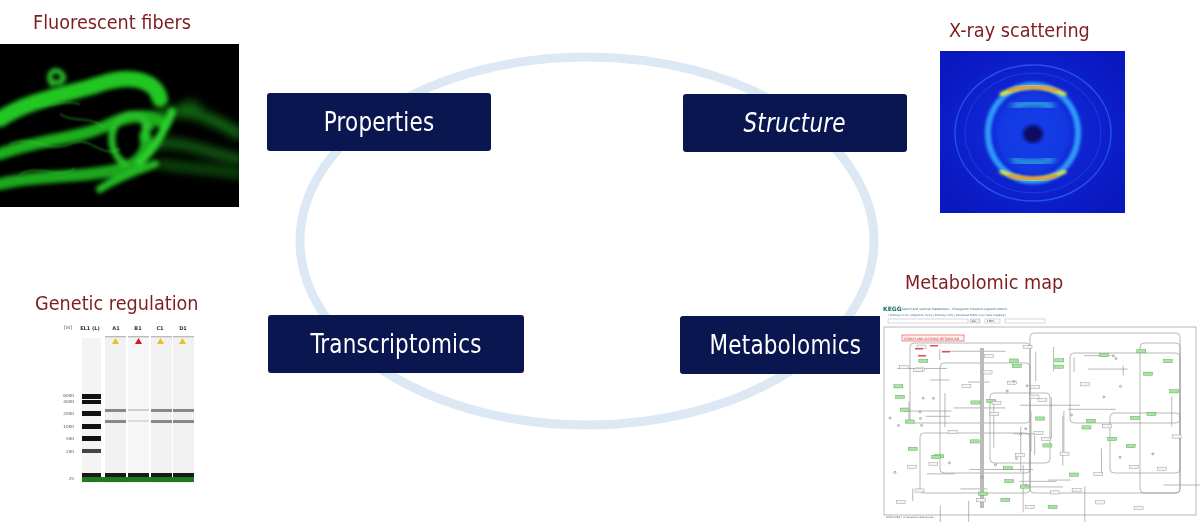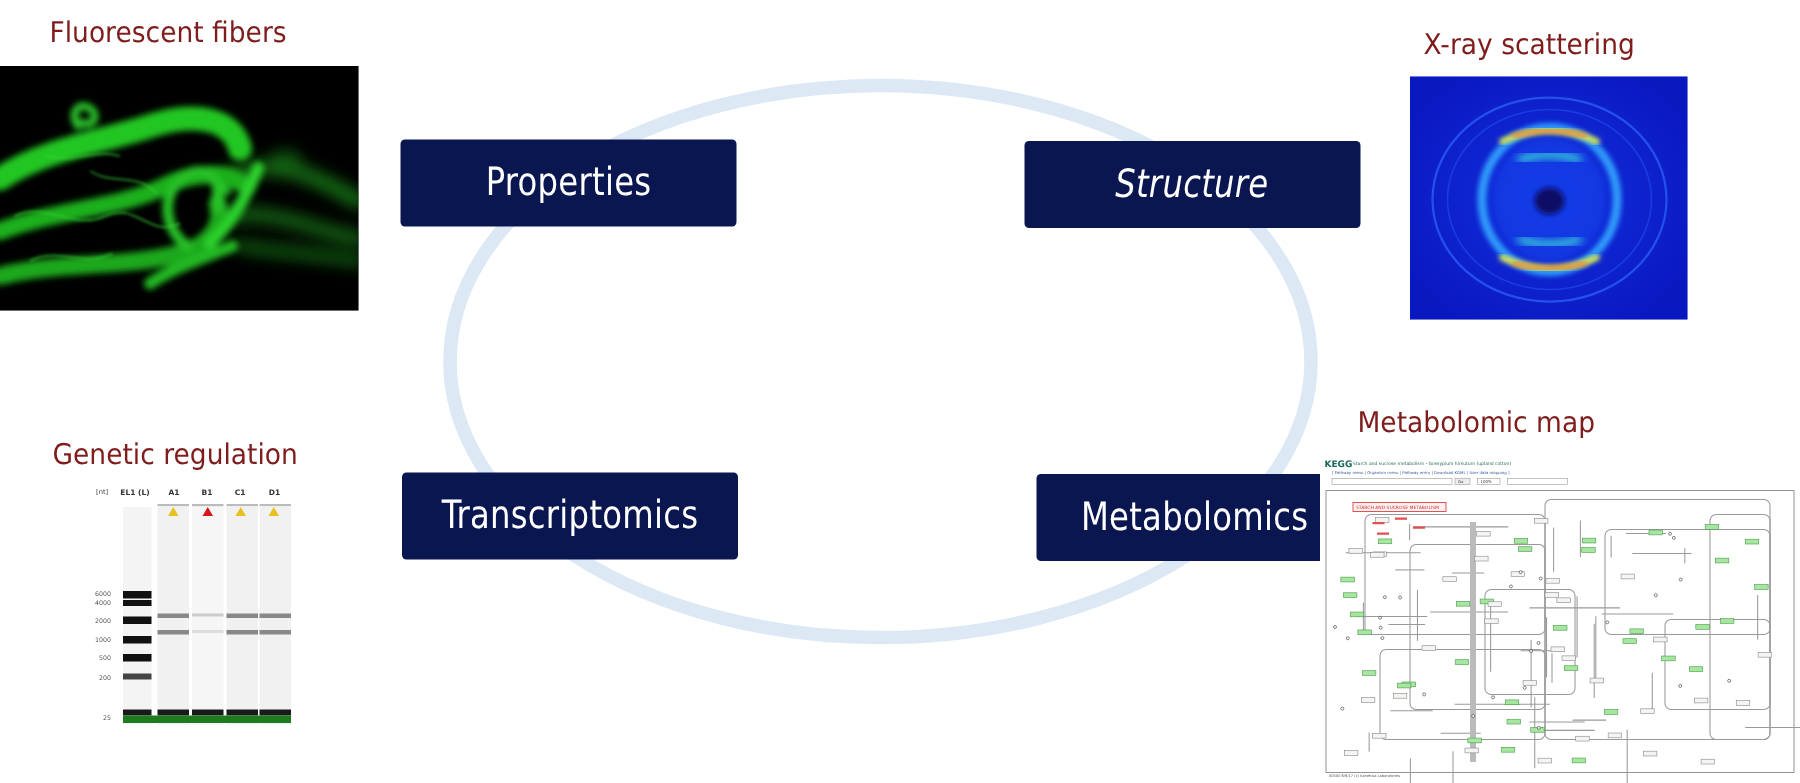--- a/index.html
+++ b/index.html
@@ -40,24 +40,24 @@
 <svg id="cycle" viewBox="0 0 1200 522">
   <ellipse cx="587" cy="241" rx="287" ry="184" fill="none" stroke="#dde8f5" stroke-width="9"></ellipse>
 </svg>
 
 <div class="topic" style="left:267px; top:93px; width:224px; height:58px;">
   <span>Properties</span>
 </div>
 <div class="topic" style="left:683px; top:94px; width:224px; height:58px;font-style:italic;">
   <span>Structure</span>
 </div>
-<div class="topic" style="left:268px; top:315px; width:224px; height:58px;">
+<div class="topic" style="left:268px; top:315px; width:256px; height:58px;">
   <span>Transcriptomics</span>
 </div>
-<div class="topic" style="left:680px; top:316px; width:210px; height:58px;margin-left:11px;">
+<div class="topic" style="left:680px; top:316px; width:210px; height:58px;">
   <span>Metabolomics</span>
 </div>
 
 <div class="caption" style="left:33px; top:11px;">
   <span>Fluorescent fibers</span>
 </div>
 <div class="caption" style="left:949px; top:19px;text-decoration:underline;">
   <span>X-ray scattering</span>
 </div>
 <div class="caption" style="left:35px; top:280px;margin-top:12px;">

